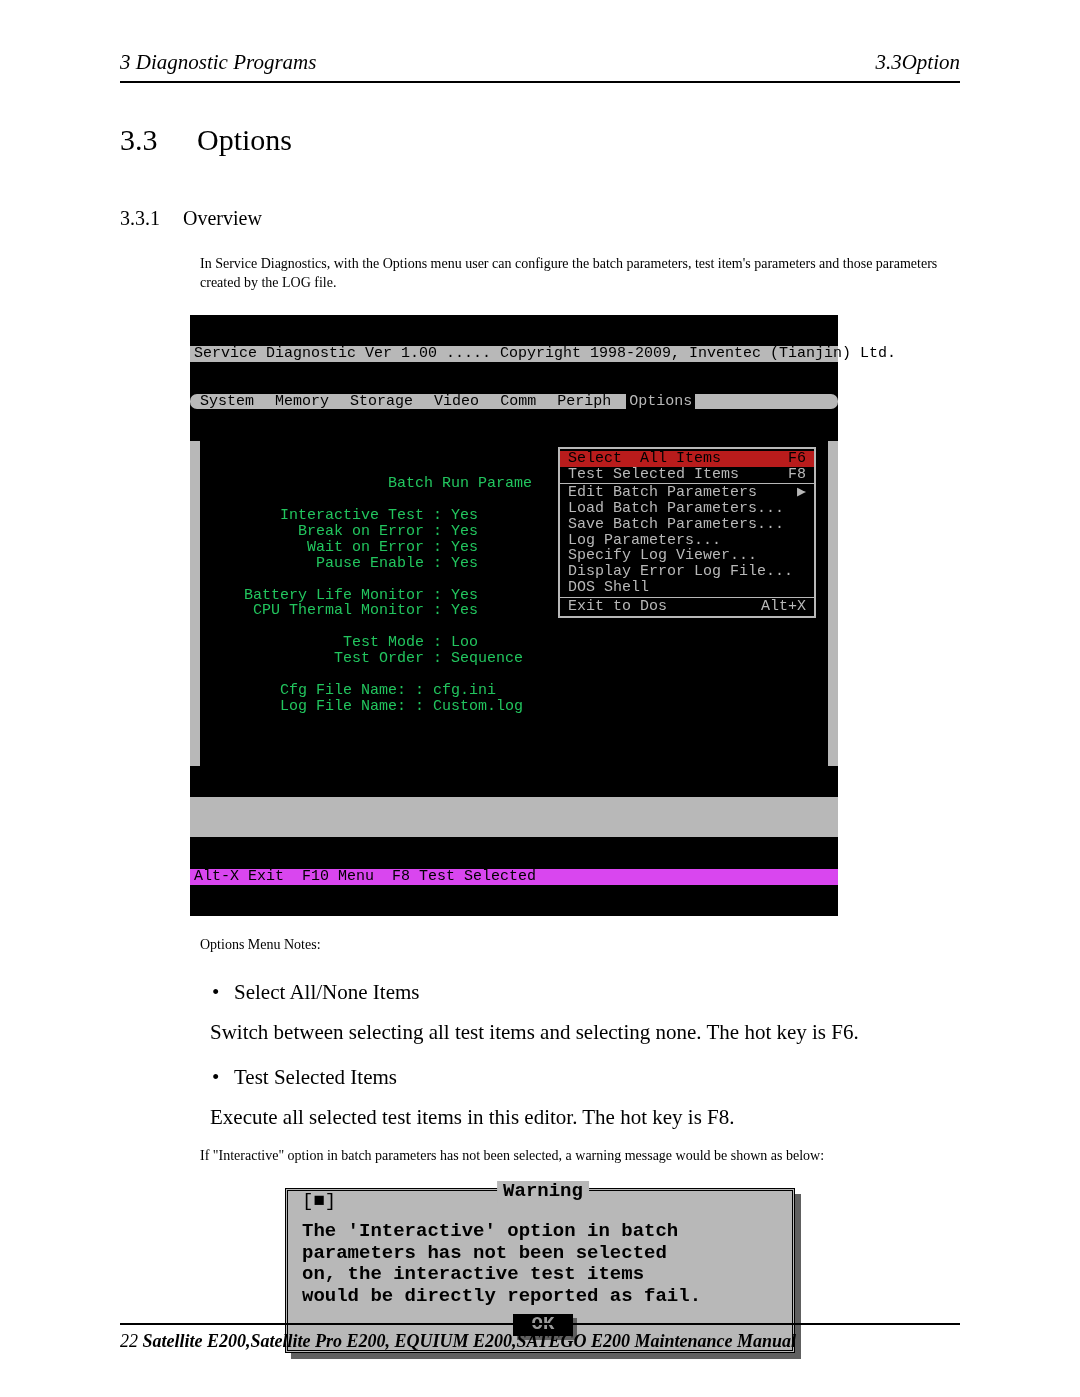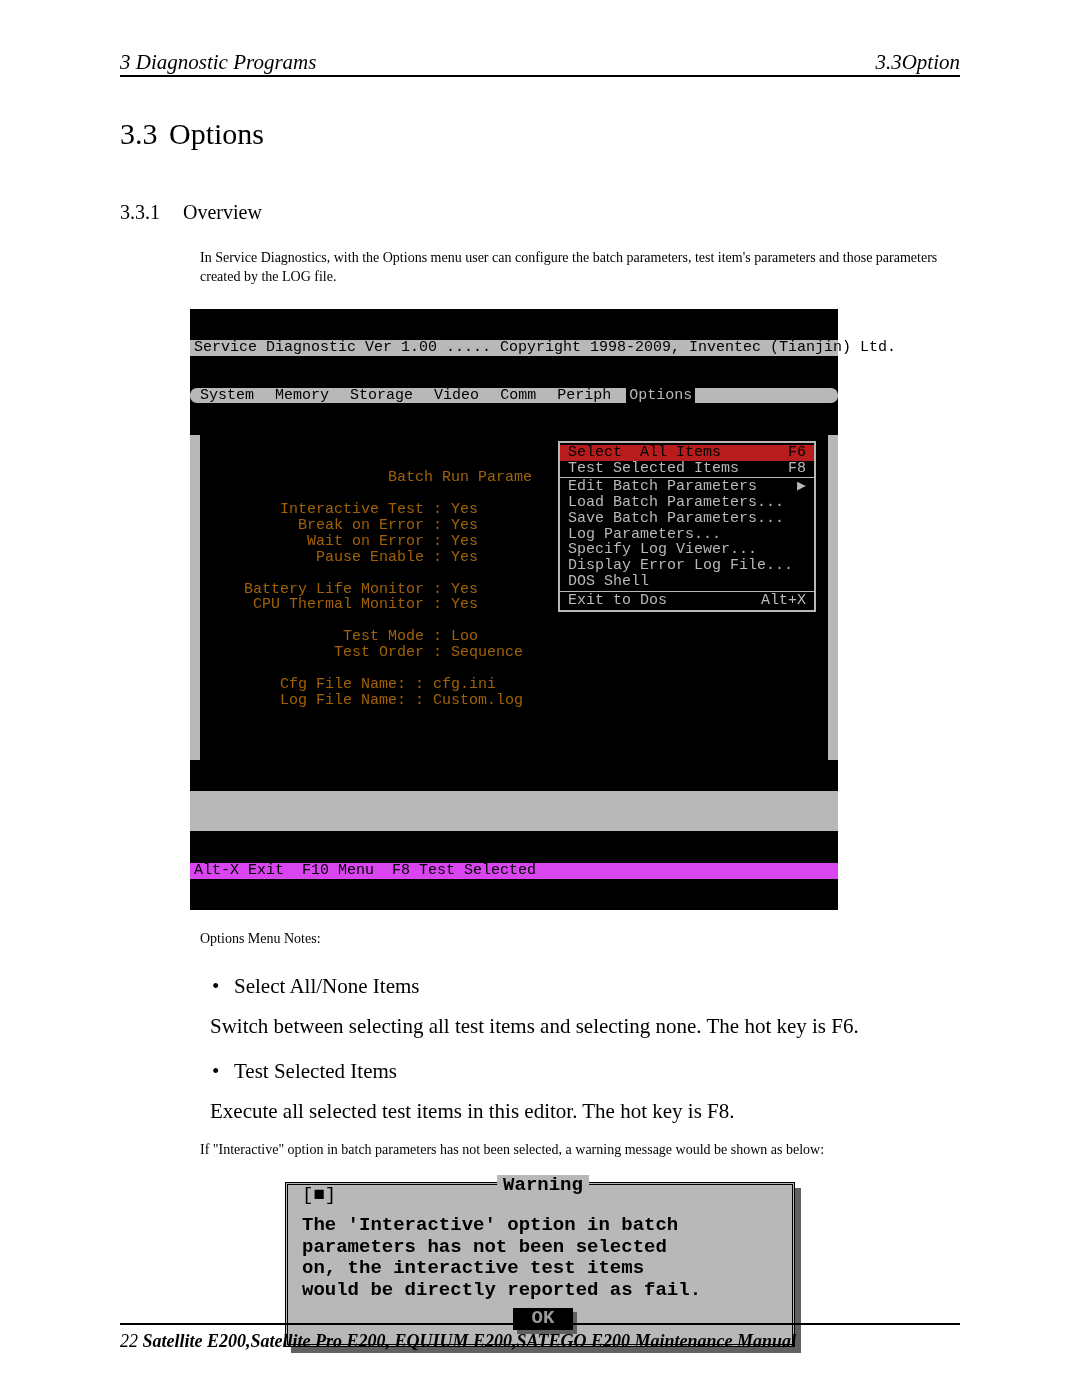--- a/index.html
+++ b/index.html
@@ -15,29 +15,30 @@
     position: relative;
     box-sizing: border-box;
     padding: 50px 120px 40px 120px;
   }
   
   .hdr {
     display: flex;
     justify-content: space-between;
     font-style: italic;
     font-size: 21px;
+    padding-bottom: 6px;
     border-bottom: 2px solid #000;
     margin-bottom: 40px;
   }
   h1.section-title {
     font-weight: normal;
     font-size: 30px;
     margin: 0 0 50px 0;
   }
-  h1.section-title .num { margin-right: 4px; }
+  h1.section-title .num { margin-right: 32px; }
   h2.subsection-title {
     font-weight: normal;
     font-size: 20px;
     margin: 0 0 25px 0;
   }
   h2.subsection-title .num { margin-right: 18px; }
   .body-p {
     font-size: 14px;
     line-height: 1.35;
     margin: 0 0 22px 80px;
@@ -98,21 +99,21 @@
   }
   .dos-body {
     background: #000;
     min-height: 270px;
     position: relative;
     border-left: 10px solid #b8b8b8;
     border-right: 10px solid #b8b8b8;
   }
   .dos-body pre {
     margin: 0;
-    color: #a16207;
+    color: #22c55e;
     font-family: inherit;
     font-size: 15px;
     line-height: 1.06;
     padding: 4px 8px 4px 8px;
   }
   .dos-body .dropdown {
     position: absolute;
     right: 12px;
     top: 6px;
     background: #000;

